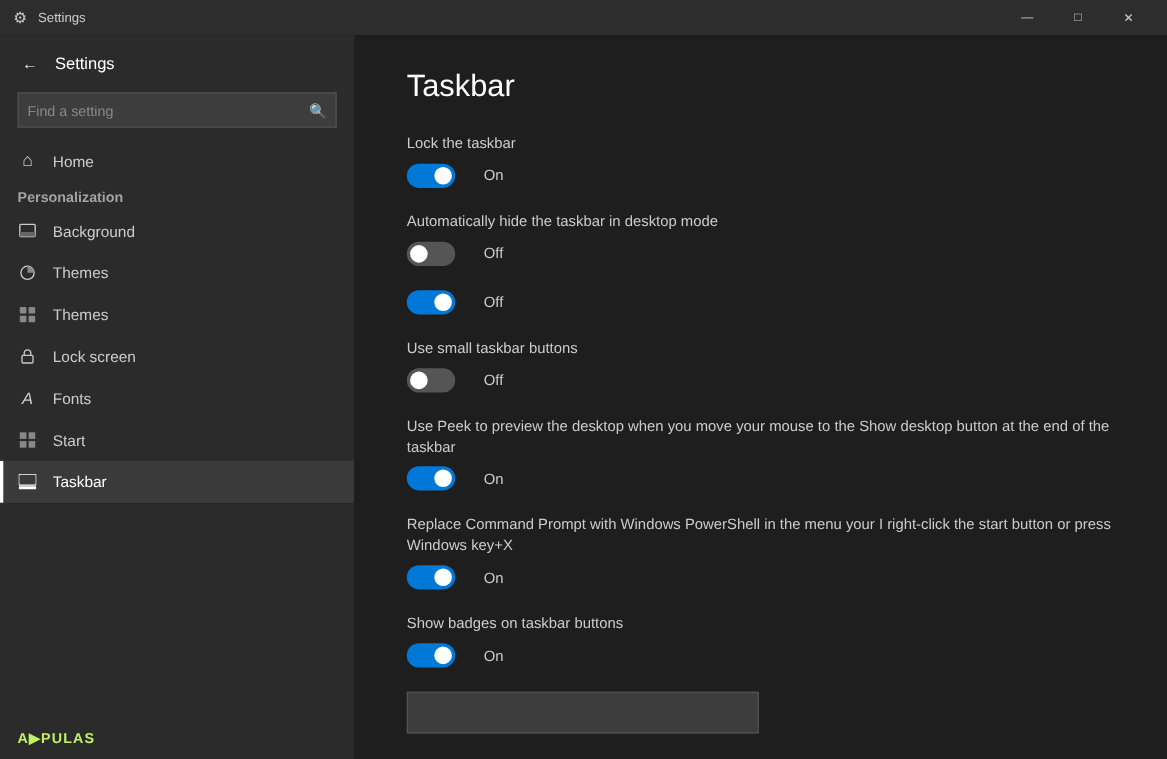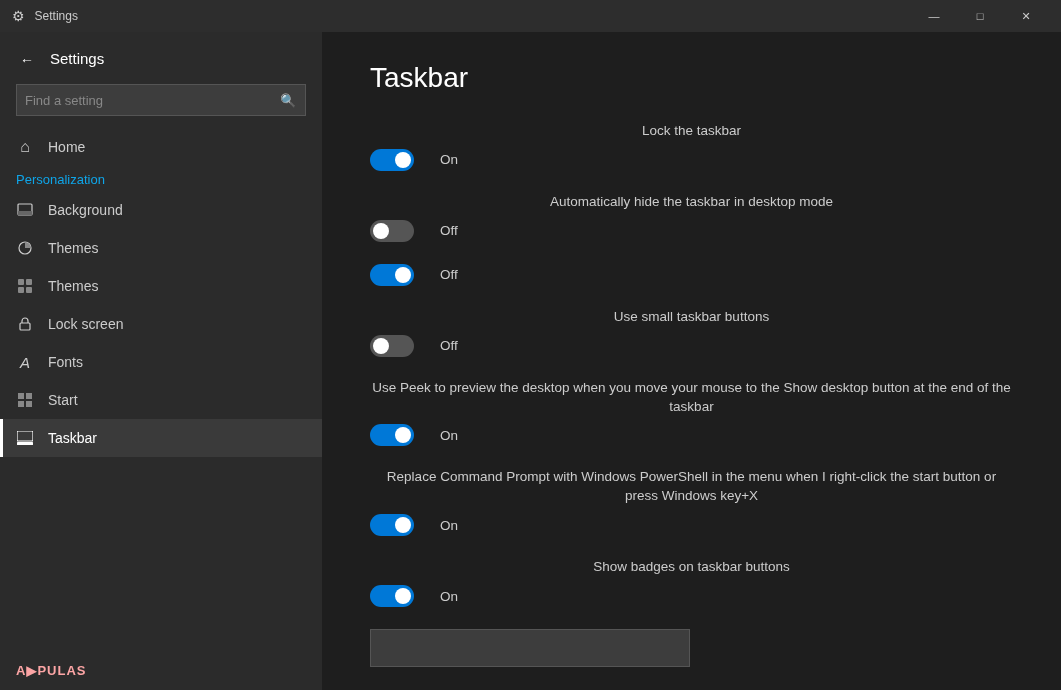--- a/index.html
+++ b/index.html
@@ -105,22 +105,22 @@
     .search-icon-btn {
       color: #aaa;
       font-size: 13px;
       background: none;
       border: none;
       cursor: pointer;
     }
     .section-label {
       padding: 6px 16px 4px 16px;
       font-size: 13px;
-      font-weight: 400;
-      color: #0ea5e9;
+      font-weight: 700;
+      color: #a3a3a3;
     }
     .nav-item {
       display: flex;
       align-items: center;
       gap: 14px;
       padding: 10px 16px;
       cursor: pointer;
       color: #ccc;
       font-size: 14px;
       position: relative;
@@ -182,21 +182,20 @@
     }
 
     .setting-row {
       margin-bottom: 22px;
     }
     .setting-label {
       font-size: 13.5px;
       color: #ccc;
       margin-bottom: 8px;
       line-height: 1.4;
-      text-align: center;
     }
     .setting-label.bold-label {
       font-weight: 600;
       color: #fff;
     }
     .toggle-row {
       display: flex;
       align-items: center;
       gap: 10px;
     }
@@ -340,21 +339,21 @@
       <span class="nav-icon">
         <svg width="16" height="14" viewBox="0 0 16 14">
             <rect x="0" y="0" width="16" height="10" rx="1" fill="none" stroke="#fff" stroke-width="1.2"></rect>
             <rect x="0" y="11" width="16" height="3" rx="0.5" fill="#fff"></rect>
           </svg>
       </span>
       <span>Taskbar</span>
     </div>
 
     <div class="watermark">
-      <span class="watermark-logo" style="font-size:13px;color:#fca5a5;letter-spacing:1px;text-align:right;">A▶PULAS</span>
+      <span class="watermark-logo" style="font-size:13px;color:#bef264;letter-spacing:1px;text-align:right;">A▶PULAS</span>
     </div>
   </div>
 
   <div class="main-content">
     <h1 class="page-title">Taskbar</h1>
 
     <div class="setting-row">
       <div class="setting-label">Lock the taskbar</div>
       <div class="toggle-row">
         <div class="toggle on"></div>
@@ -387,21 +386,21 @@
 
     <div class="setting-row">
       <div class="setting-label">Use Peek to preview the desktop when you move your mouse to the Show desktop button at the end of the taskbar</div>
       <div class="toggle-row">
         <div class="toggle on"></div>
         <span class="toggle-status">On</span>
       </div>
     </div>
 
     <div class="setting-row">
-      <div class="setting-label">Replace Command Prompt with Windows PowerShell in the menu when I right-click the start button or press Windows key+X</div>
+      <div class="setting-label">Replace Command Prompt with Windows PowerShell in the menu your I right-click the start button or press Windows key+X</div>
       <div class="toggle-row">
         <div class="toggle on"></div>
         <span class="toggle-status">On</span>
       </div>
     </div>
 
     <div class="setting-row">
       <div class="setting-label">Show badges on taskbar buttons</div>
       <div class="toggle-row">
         <div class="toggle on"></div>

